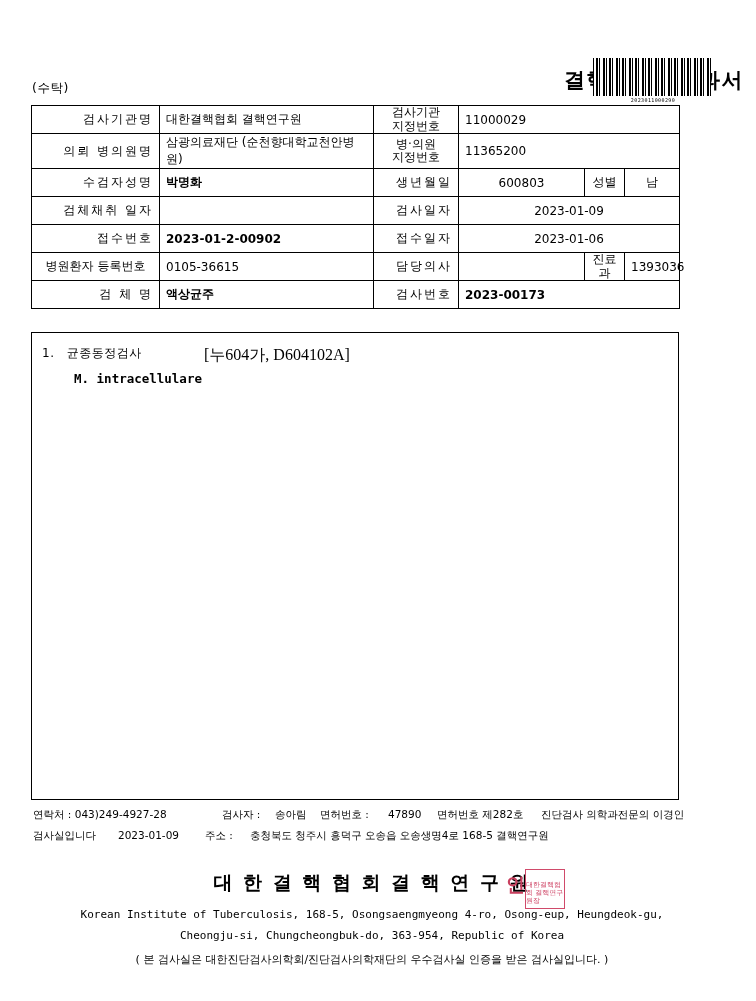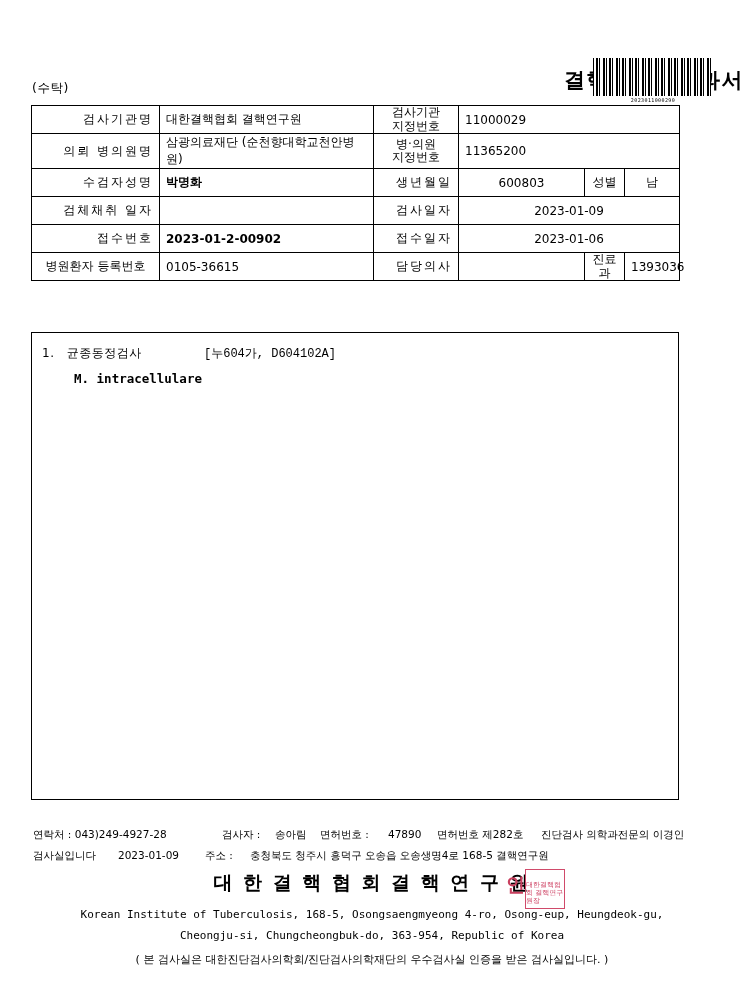--- a/index.html
+++ b/index.html
@@ -120,40 +120,39 @@
     position: absolute;
     left: 10px;
     top: 12px;
     font-size: 12px;
     letter-spacing: 0.5px;
   }
   .result-code {
     position: absolute;
     left: 172px;
     top: 12px;
-    font-size: 12px;
-    font-family: Liberation Mono, monospace;
+    font-size: 16px;
+    font-family: Liberation Serif, serif;
     letter-spacing: 0px;
   }
   .result-value {
     position: absolute;
     left: 42px;
     top: 38px;
     font-size: 12.5px;
     font-weight: bold;
     font-family: "DejaVu Sans Mono", monospace;
   }
 
   
   .footer {
     position: absolute;
     left: 0;
     top: 808px;
     width: 756px;
-    margin-top: 20px;
   }
   .f-row {
     position: relative;
     height: 21px;
     font-size: 10.5px;
   }
   .f-a { position: absolute; left: 33px; }
   .f-b { position: absolute; left: 222px; }
   .f-c { position: absolute; left: 320px; }
   .f-d { position: absolute; left: 437px; }
@@ -272,20 +271,26 @@
         <td class="lbl">접수일자</td>
         <td class="val-c small-v" colspan="3">2023-01-06</td>
       </tr>
       <tr>
         <td class="lbl-tight">병원환자 등록번호</td>
         <td class="val small-v">0105-36615</td>
         <td class="lbl">담당의사</td>
         <td class="val-c"></td>
         <td class="lbl-tight" colspan="1">진료과</td>
         <td class="val-c small-v">1393036</td>
+      </tr>
+      <tr>
+        <td class="lbl">검 체 명</td>
+        <td class="val bold-val">액상균주</td>
+        <td class="lbl">검사번호</td>
+        <td class="val bold-val" colspan="3">2023-00173</td>
       </tr>
     </tbody>
   </table>
 
   <div class="result-box">
     <div class="result-line1">
       <span>1.</span>
       <span style="margin-left:8px">균종동정검사</span>
     </div>
     <div class="result-code">[누604가,  D604102A]</div>

